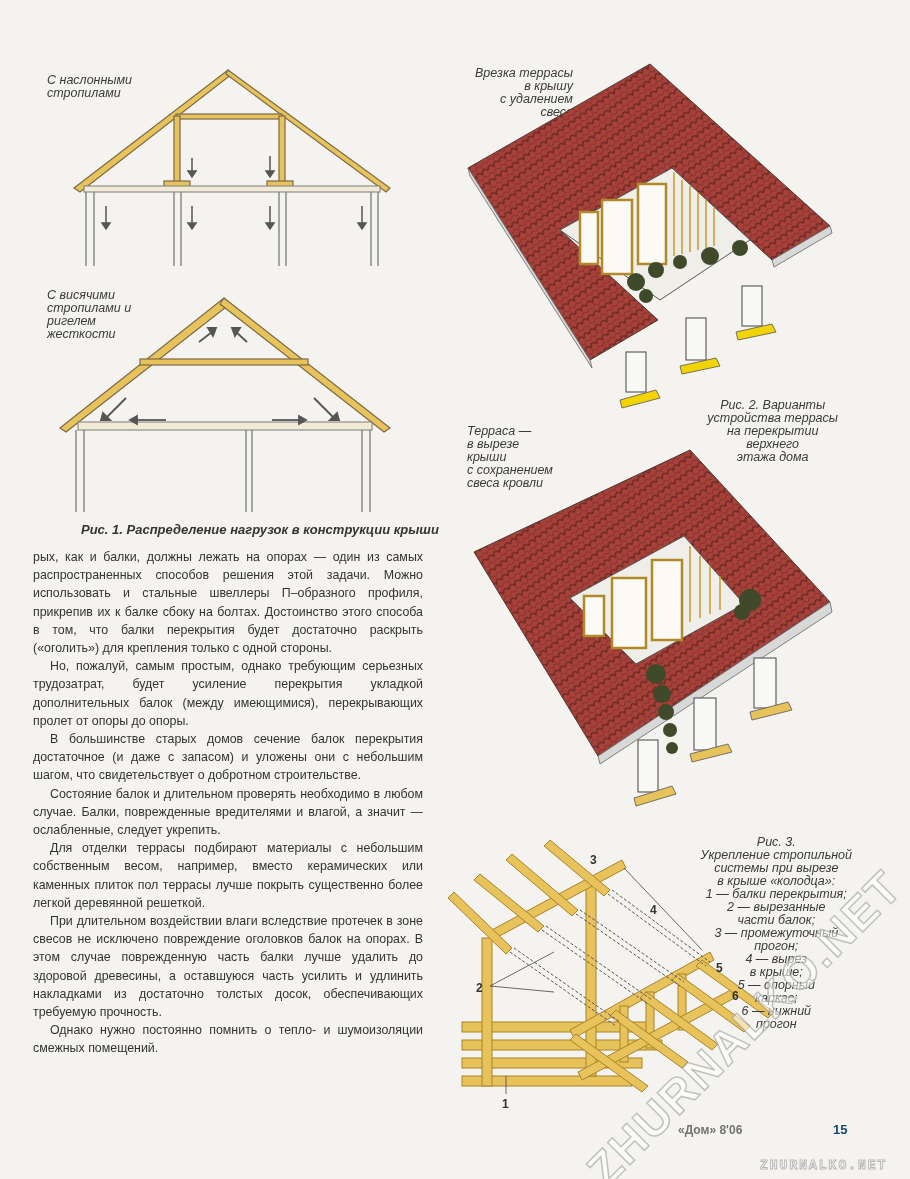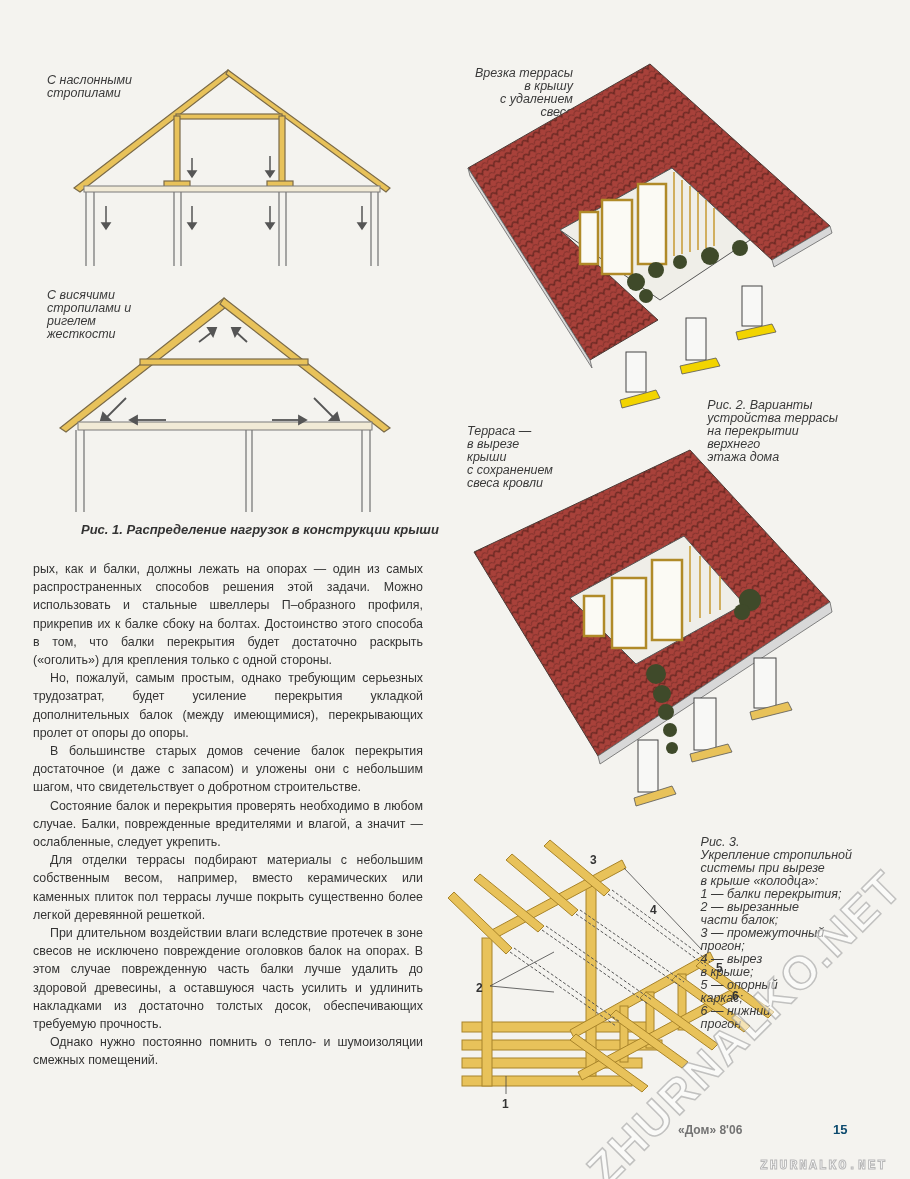--- a/index.html
+++ b/index.html
@@ -10,32 +10,32 @@
     color: #2b2b2b;
     position: relative;
   }
   .abs { position: absolute; }
   .label {
     font-family: "Liberation Sans", sans-serif;
     font-weight: normal; font-style: italic;
     font-size: 12.5px; line-height: 13px; color: #3a3a3a;
     white-space: pre-line;
   }
-  .label.right { text-align: left; }
+  .label.right { text-align: center; }
   .caption1 {
     font-weight: bold; font-style: italic; font-size: 13px; color: #333; margin-left: 48px;
   }
   .body-text {
     position: absolute; left: 33px; top: 548px; width: 390px;
     font-family: "Liberation Sans", sans-serif;
     font-size: 12.4px; line-height: 18.2px; color: #333;
     text-align: justify;
   }
   .body-text p { margin: 0; text-indent: 17px; }
-  .body-text p.cont { text-indent: 0; margin-top: 12px; }
+  .body-text p.cont { text-indent: 0; }
   .footer-mag { font-weight: bold; font-size: 12px; color: #737373; }
   .footer-page { font-weight: bold; font-size: 13px; color: #0c4a6e; }
   .site {
     font-family: "Liberation Mono", monospace; font-weight: bold;
     font-size: 13px; letter-spacing: 2px; color: #fff;
     -webkit-text-stroke: 1px #b8b8b8;
   }
   .wm {
     font-family: "Liberation Sans", sans-serif; font-weight: bold;
     font-size: 46px; letter-spacing: 2px; color: rgba(255,255,255,0.55);
@@ -131,21 +131,21 @@
       <polygon points="339,150 330,150 337,143"></polygon>
   </g>
 </svg>
 
 <div class="abs caption1" style="left:33px; top:522px;">Рис. 1. Распределение нагрузок в конструкции крыши</div>
 
 <div class="body-text">
   <p class="cont">рых, как и балки, должны лежать на опорах — один из самых распространенных способов решения этой задачи. Можно использовать и стальные швеллеры П–образного профиля, прикрепив их к балке сбоку на болтах. Достоинство этого способа в том, что балки перекрытия будет достаточно раскрыть («оголить») для крепления только с одной стороны.</p>
   <p>Но, пожалуй, самым простым, однако требующим серьезных трудозатрат, будет усиление перекрытия укладкой дополнительных балок (между имеющимися), перекрывающих пролет от опоры до опоры.</p>
   <p>В большинстве старых домов сечение балок перекрытия достаточное (и даже с запасом) и уложены они с небольшим шагом, что свидетельствует о добротном строительстве.</p>
-  <p>Состояние балок и перекрытия проверять необходимо в любом случае. Балки, поврежденные вредителями и влагой, а значит — ослабленные, следует укрепить.</p>
+  <p>Состояние балок и длительном проверять необходимо в любом случае. Балки, поврежденные вредителями и влагой, а значит — ослабленные, следует укрепить.</p>
   <p>Для отделки террасы подбирают материалы с небольшим собственным весом, например, вместо керамических или каменных плиток пол террасы лучше покрыть существенно более легкой деревянной решеткой.</p>
   <p>При длительном воздействии влаги вследствие протечек в зоне свесов не исключено повреждение оголовков балок на опорах. В этом случае поврежденную часть балки лучше удалить до здоровой древесины, а оставшуюся часть усилить и удлинить накладками из достаточно толстых досок, обеспечивающих требуемую прочность.</p>
   <p>Однако нужно постоянно помнить о тепло- и шумоизоляции смежных помещений.</p>
 </div>
 
 <svg width="0" height="0" style="left:0;top:0;">
   <defs>
     <pattern id="tiles" width="14" height="12" patternUnits="userSpaceOnUse" patternTransform="rotate(-36)">
       <rect width="14" height="12" fill="#a8413a"></rect>
       <path d="M0 10 Q3.5 3 7 10 Q10.5 3 14 10" fill="none" stroke="#6e2a24" stroke-width="1.6"></path>

